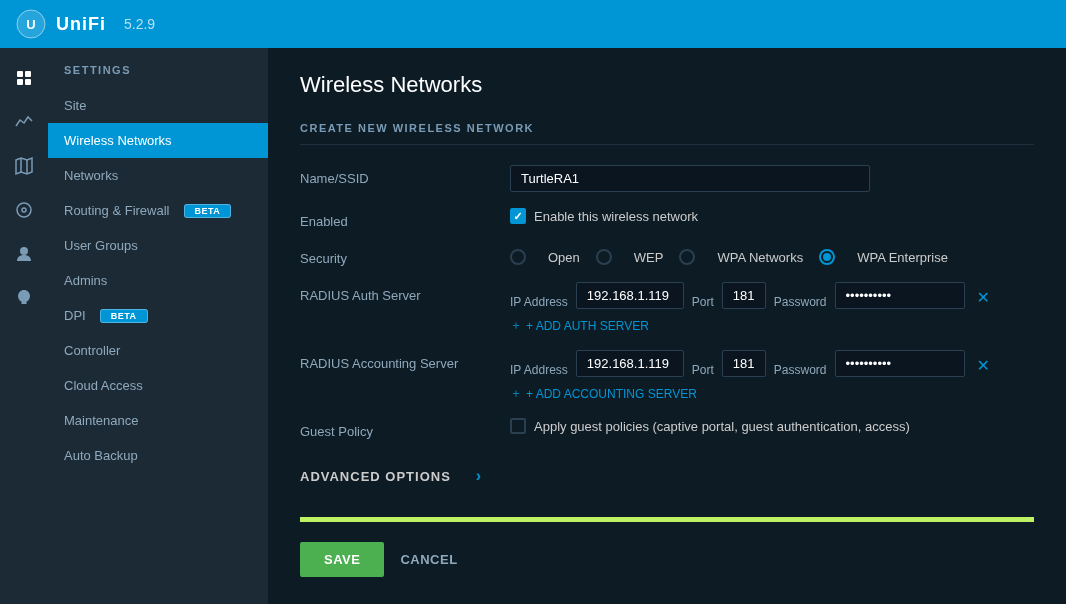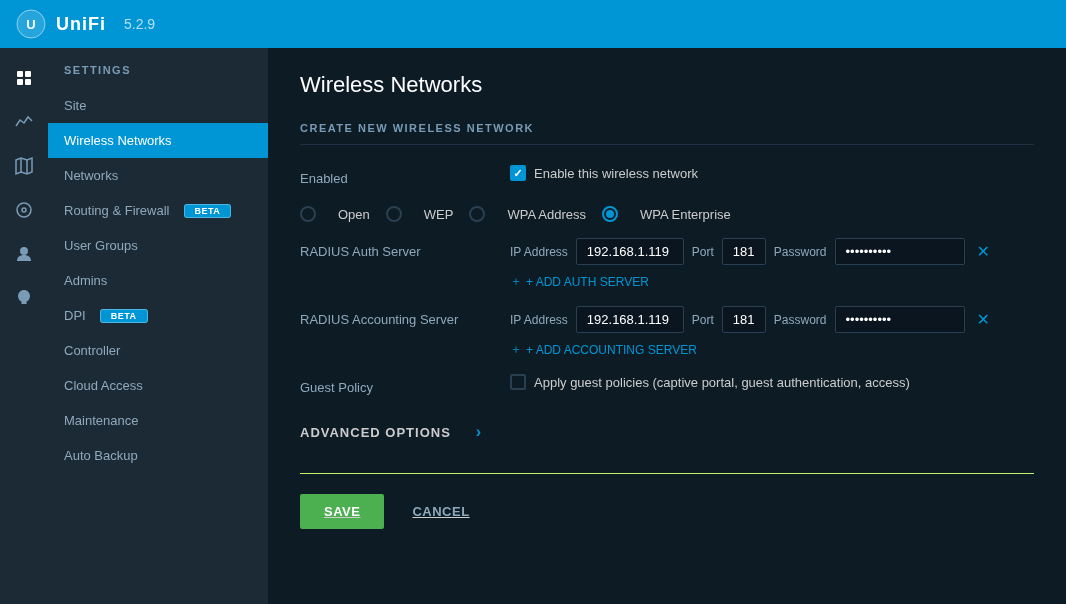--- a/index.html
+++ b/index.html
@@ -83,36 +83,36 @@
       border: 2px solid #2a4050;
       border-radius: 50%;
       display: flex; align-items: center; justify-content: center;
       flex-shrink: 0;
     }
     .radio-circle.selected { border-color: #0096d6; }
     .radio-circle.selected::after { content: ''; width: 8px; height: 8px; background: #0096d6; border-radius: 50%; }
     .radio-label { color: #ccc; }
 
     
-    .radius-row { display: flex; align-items: center; gap: 8px; margin-bottom: 8px; }
+    .radius-row { display: flex; align-items: flex-end; gap: 8px; margin-bottom: 8px; }
     .field-label-sm { color: #8fa9bc; font-size: 12px; }
 
     
     .add-server-link { color: #0096d6; font-size: 12px; cursor: pointer; display: flex; align-items: center; gap: 4px; margin-top: 4px; }
 
     
     .remove-btn { color: #0096d6; cursor: pointer; font-size: 16px; padding: 2px 4px; }
 
     
     .advanced-options { display: flex; align-items: center; gap: 25px; color: #ccc; font-size: 13px; font-weight: bold; cursor: pointer; margin-top: 16px; padding: 12px 0; }
     .advanced-options span { letter-spacing: 1px; }
     .chevron { color: #0096d6; font-size: 16px; }
 
     
-    .button-row { display: flex; align-items: center; gap: 12px; margin-top: 20px; padding-top: 20px; border-top: 1px solid #bef264; text-decoration: underline; }
+    .button-row { display: flex; align-items: center; margin-top: 20px; padding-top: 20px; border-top: 5px solid #bef264; }
     .btn-save { background: #4caf50; color: #fff; border: none; padding: 10px 24px; font-size: 13px; font-weight: bold; cursor: pointer; border-radius: 2px; letter-spacing: 0.5px; }
     .btn-cancel { background: transparent; color: #8fa9bc; border: none; padding: 10px 16px; font-size: 13px; font-weight: bold; cursor: pointer; letter-spacing: 0.5px; }
   </style>
 </head>
 <body>
 
 <div class="topbar">
   <div class="topbar-logo">
     <svg class="logo-icon" viewBox="0 0 30 30">
       <circle cx="15" cy="15" r="14" fill="rgba(255,255,255,0.15)" stroke="rgba(255,255,255,0.5)" stroke-width="1"></circle>
@@ -201,45 +201,52 @@
     </div>
     <div class="sidebar-item">
       <span>Auto Backup</span>
     </div>
   </div>
 
   <div class="content">
     <div class="page-title">Wireless Networks</div>
     <div class="section-title">CREATE NEW WIRELESS NETWORK</div>
 
+    <div class="form-row">
+      <div class="form-label">Name/SSID</div>
+      <div class="form-control">
+        <input type="text" class="ssid-input" value="TurtleRA1" style="">
+      </div>
+    </div>
 
     <div class="form-row">
       <div class="form-label">Enabled</div>
       <div class="form-control">
         <div class="checkbox-row">
           <div class="checkbox-custom"></div>
           <span class="checkbox-label">Enable this wireless network</span>
         </div>
       </div>
     </div>
 
     <div class="form-row">
+      <div class="form-label">Security</div>
       <div class="form-control">
         <div class="radio-group">
           <div class="radio-option">
             <div class="radio-circle"></div>
             <span class="radio-label">Open</span>
           </div>
           <div class="radio-option">
             <div class="radio-circle"></div>
             <span class="radio-label">WEP</span>
           </div>
           <div class="radio-option">
             <div class="radio-circle"></div>
-            <span class="radio-label">WPA Address</span>
+            <span class="radio-label">WPA Networks</span>
           </div>
           <div class="radio-option">
             <div class="radio-circle selected"></div>
             <span class="radio-label">WPA Enterprise</span>
           </div>
         </div>
       </div>
     </div>
 
     <div class="form-row">

